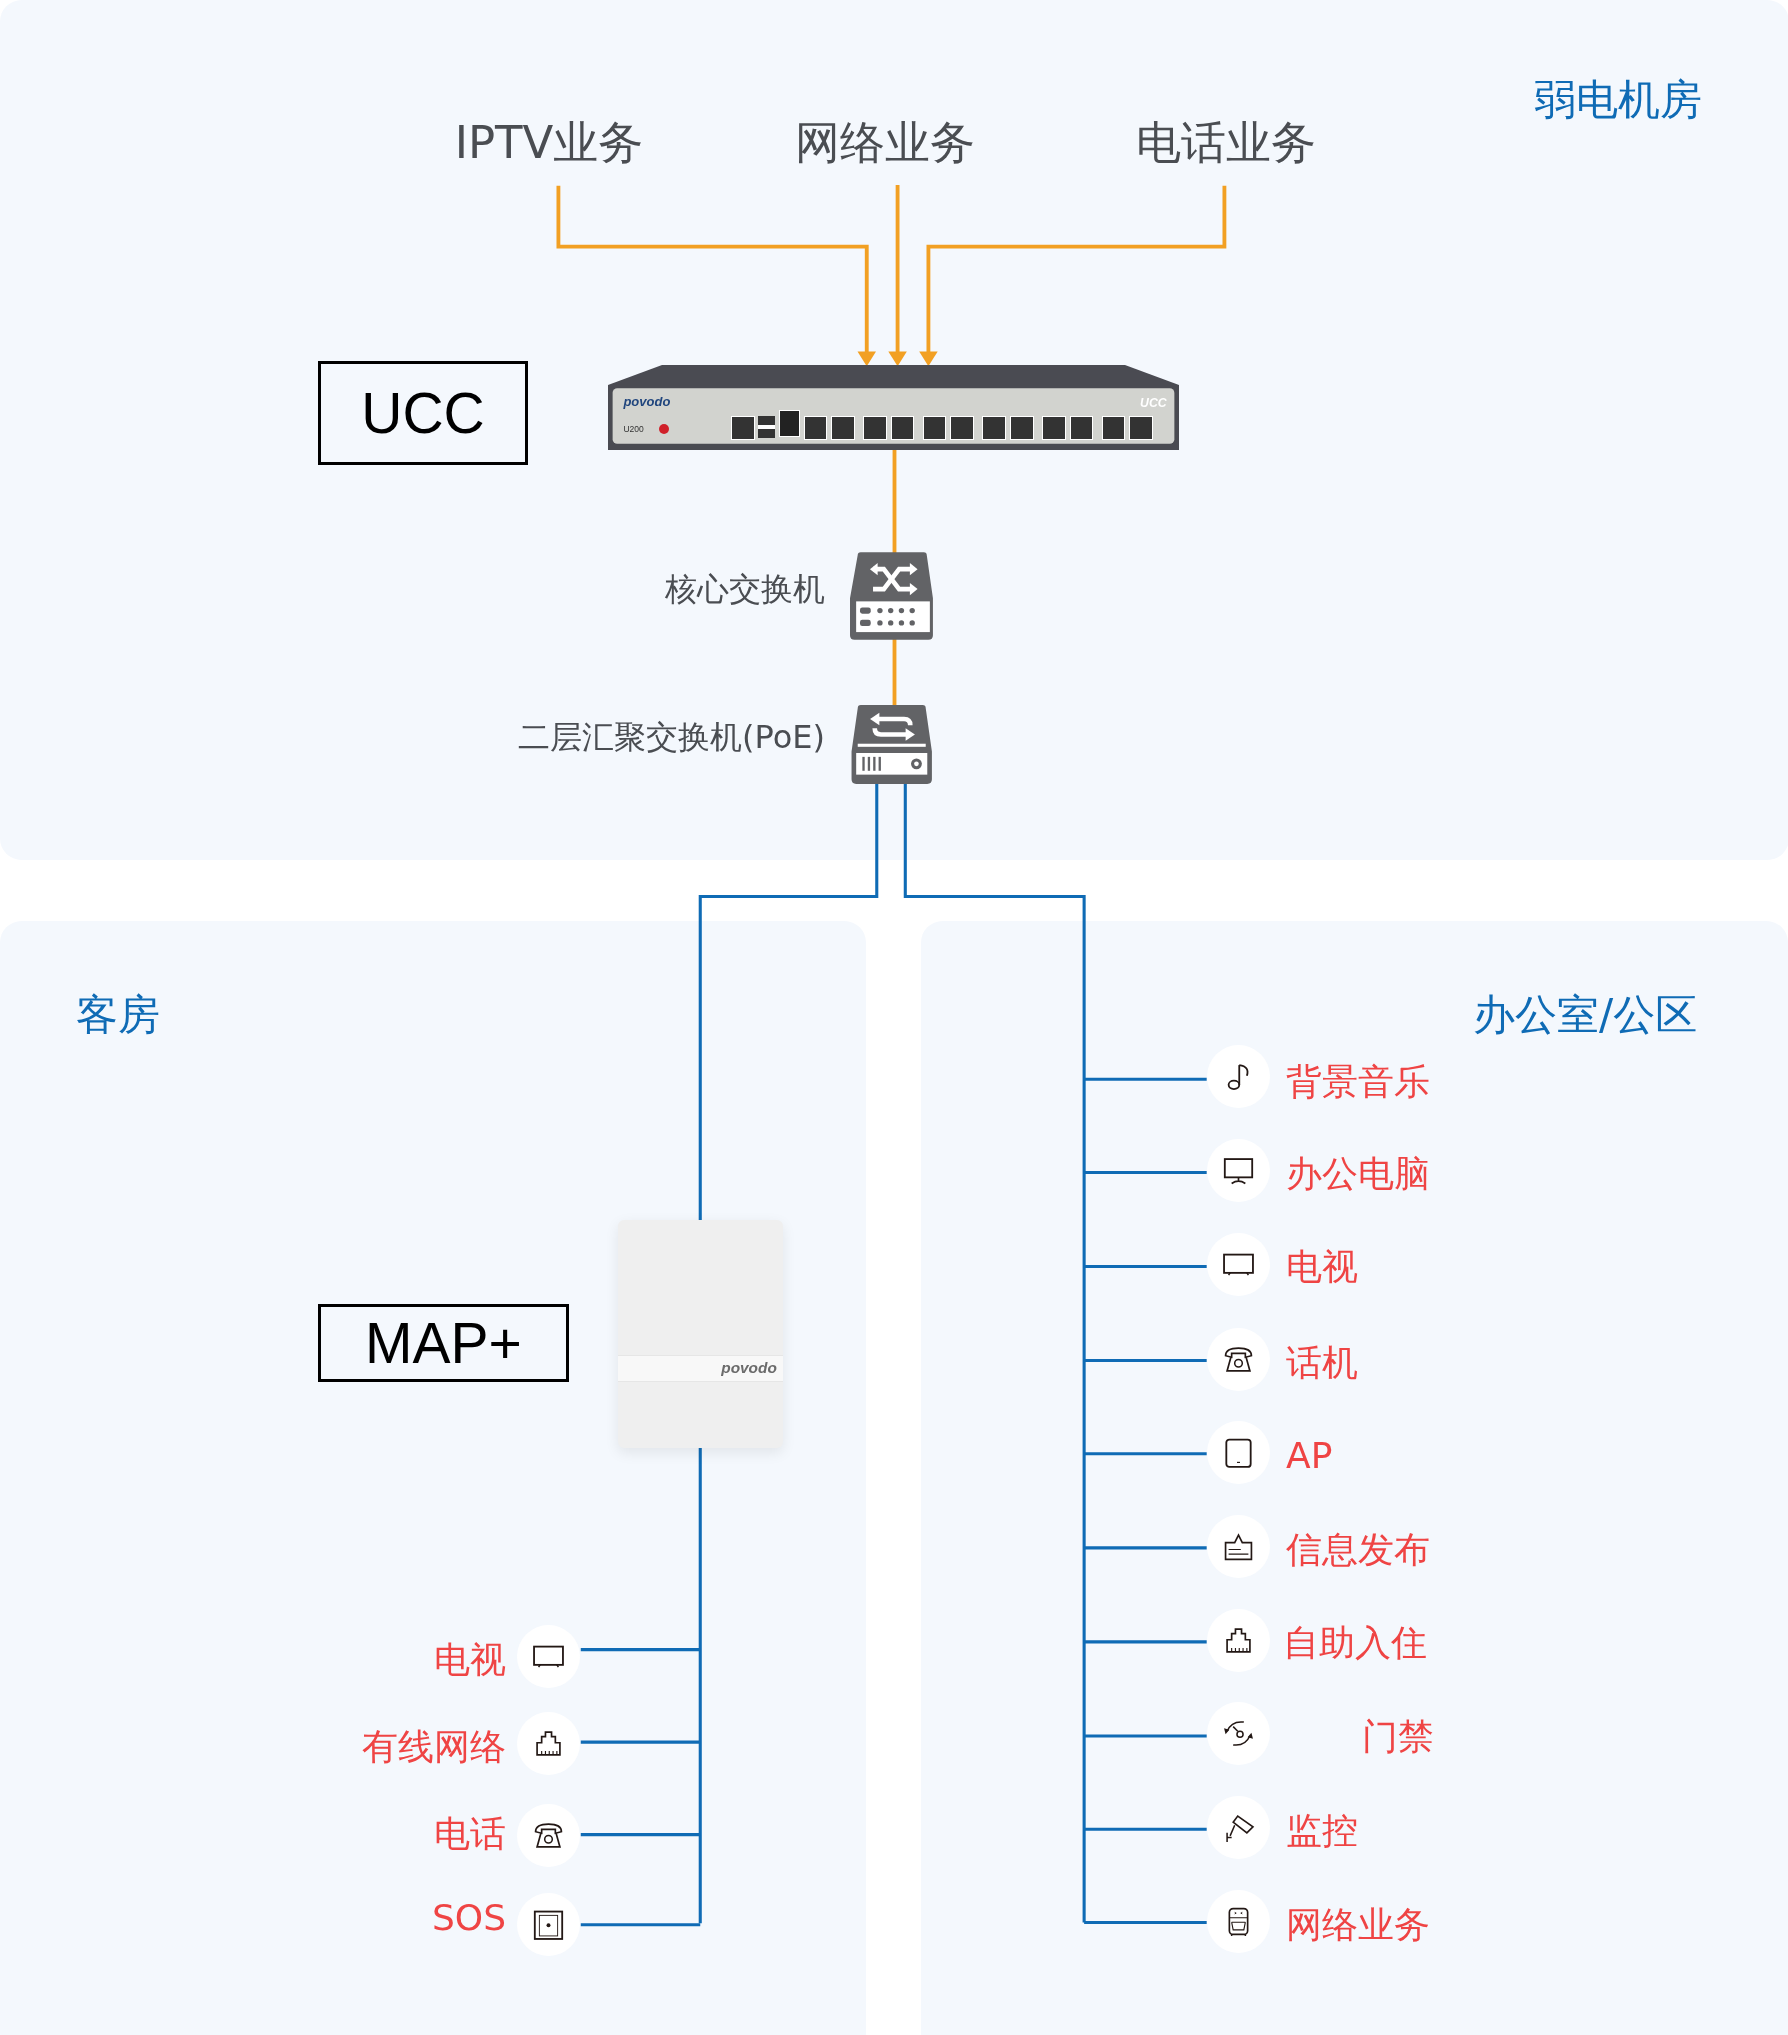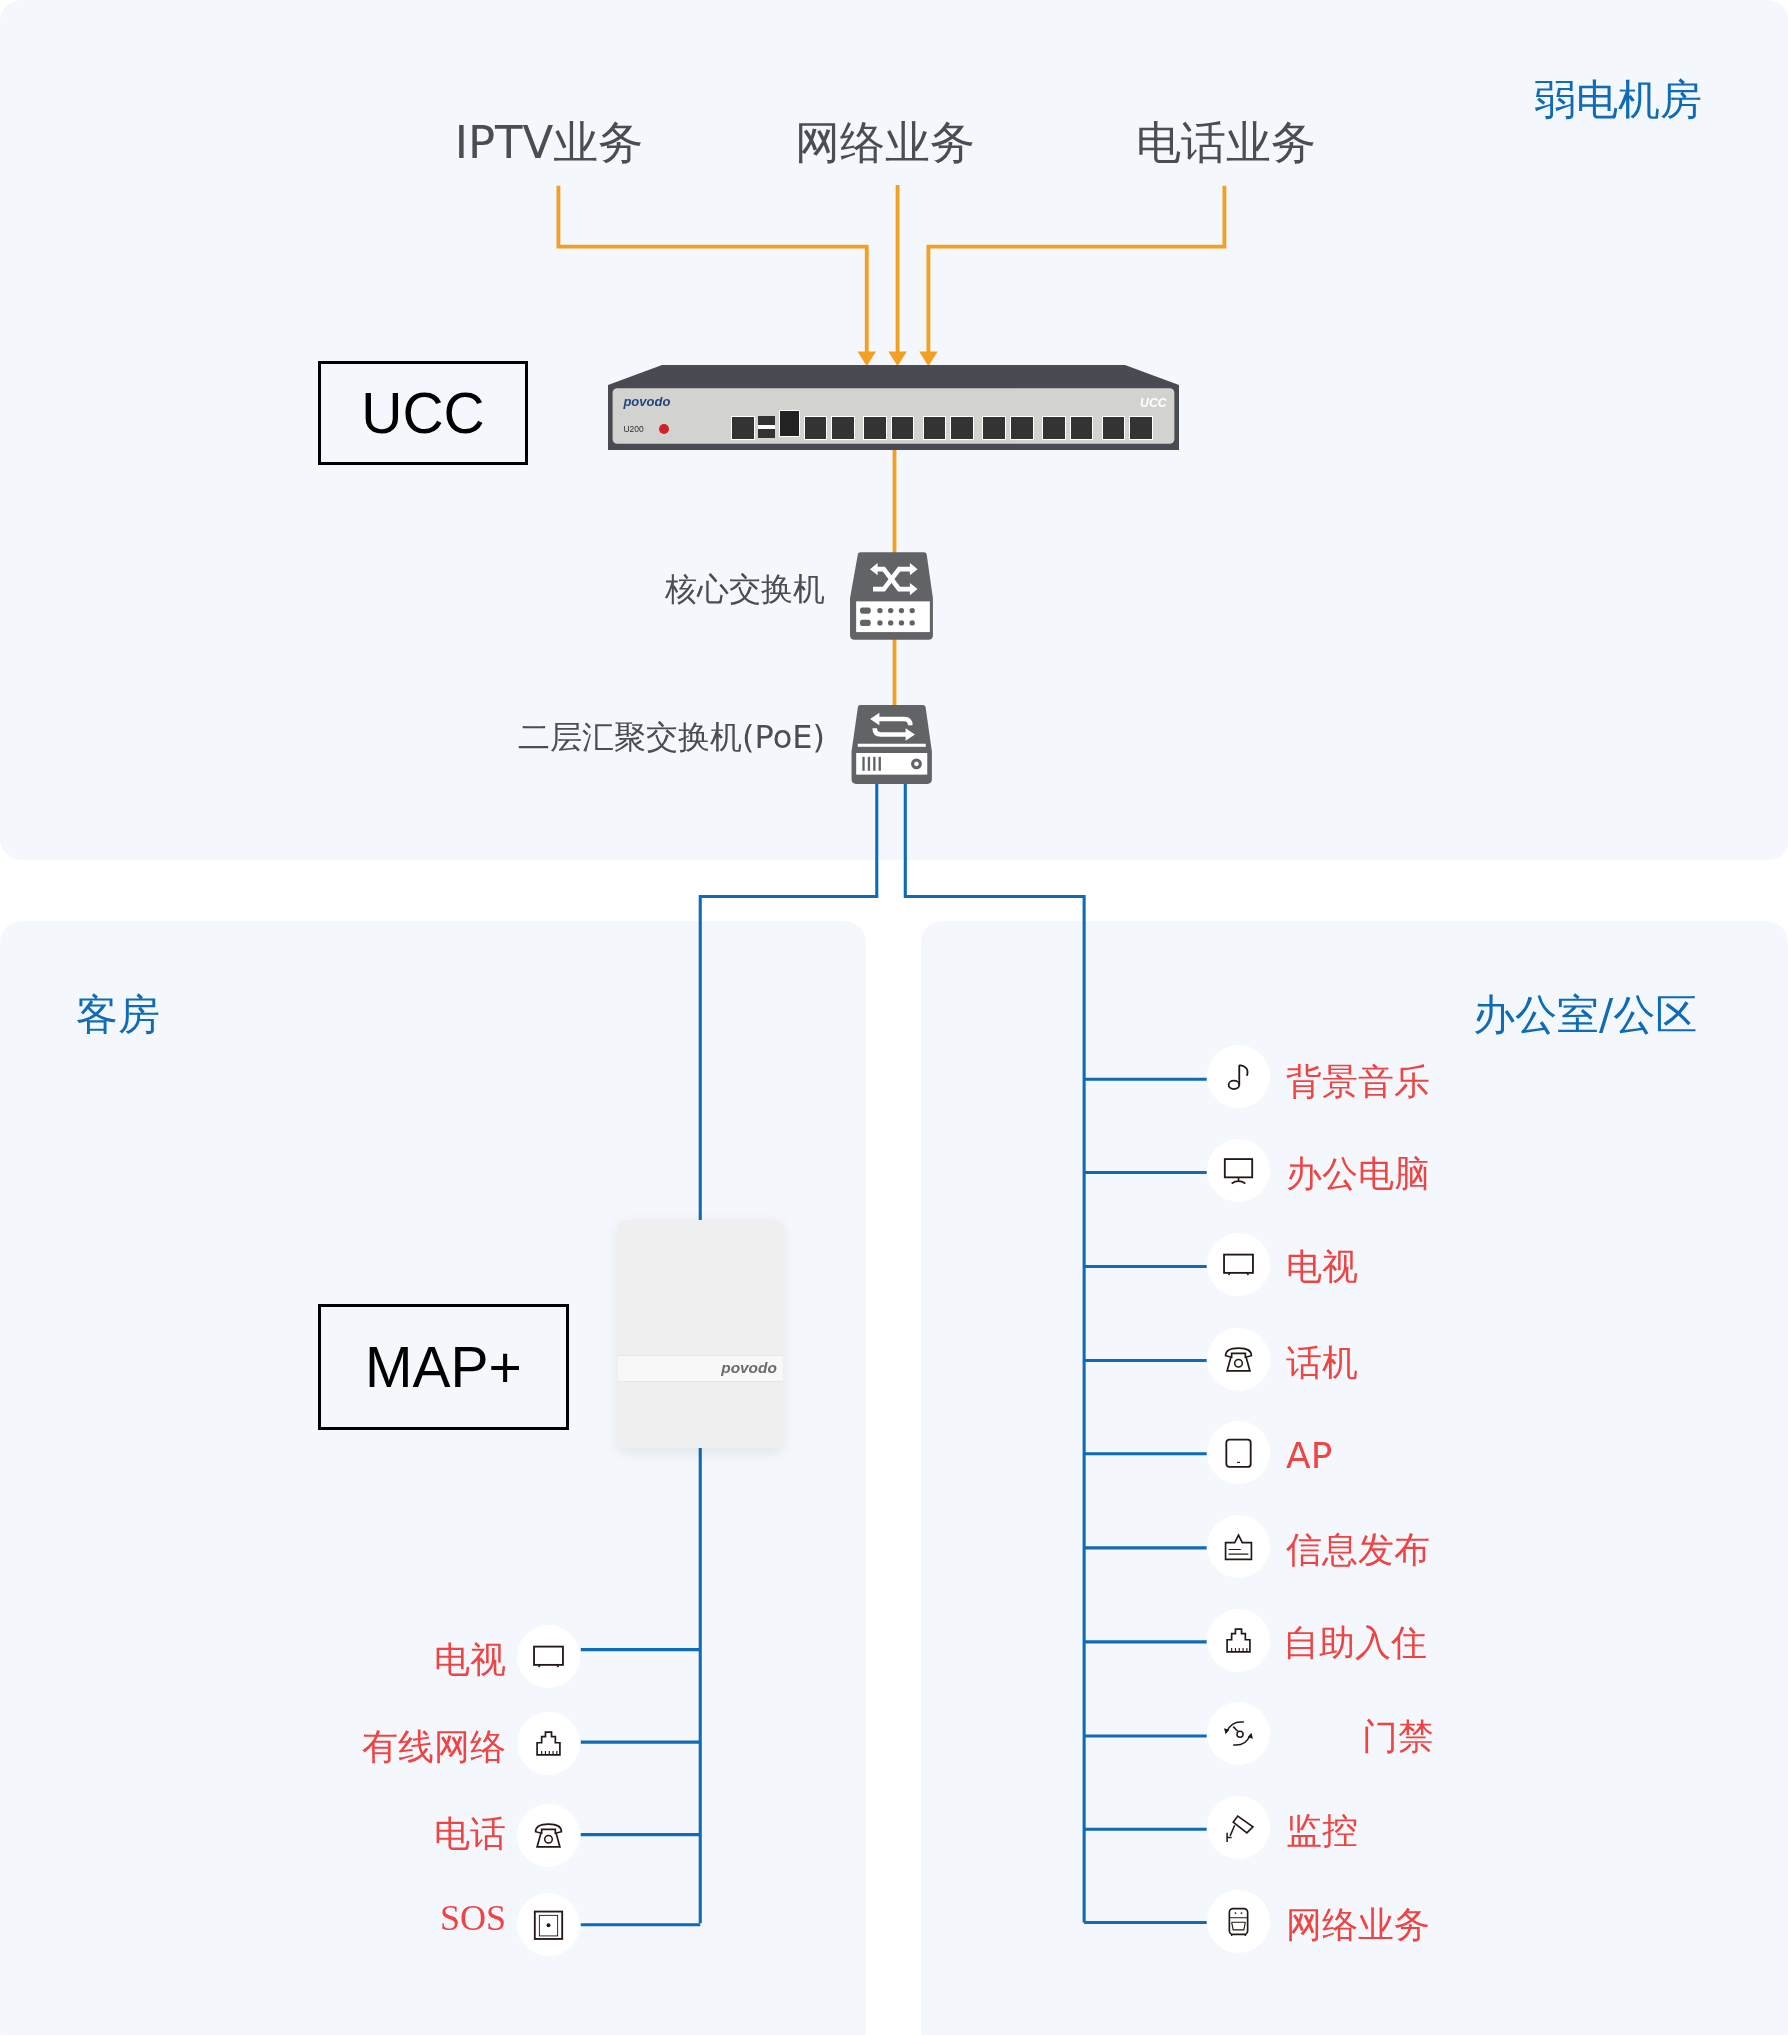--- a/index.html
+++ b/index.html
@@ -144,21 +144,21 @@
         <path d="M36,18 L70,18 Q78,18 78,26"></path>
         <path d="M74,38 L40,38 Q32,38 32,30"></path>
       </g>
     <g fill="#ffffff">
         <polygon points="26,18 38,10 38,26"></polygon>
         <polygon points="84,38 72,30 72,46"></polygon>
       </g>
   </svg>
 </div>
 
-<div class="tag-box" style="left:318px;top:1304px;width:251px;height:126px;">MAP+</div>
+<div class="tag-box" style="left:318px;top:1304px;width:251px;height:78px;">MAP+</div>
 
 <div class="map-device" style="left:618px;top:1220px;width:165px;height:228px;">
   <div class="map-band" style="top:135px;height:25px;">
     <span class="map-logo" style="top:3.1px;">povodo</span>
   </div>
 </div>
 
 <div>
   <div>
     <div class="item-label" style="right:1283px;top:1642px;">电视</div>
@@ -182,21 +182,21 @@
     <div class="item-label" style="right:1283px;top:1816px;">电话</div>
     <div class="circle" style="left:517px;top:1804px;">
       <svg viewBox="0 0 46 46">
           <path d="M6,18 Q6,8 23,8 Q40,8 40,18 L32,20 L32,15 L14,15 L14,20 Z" fill="none" stroke="#231815" stroke-width="2.2"></path>
           <path d="M13,20 L8,38 L38,38 L33,20" fill="none" stroke="#231815" stroke-width="2.2"></path>
           <circle cx="23" cy="28" r="5" fill="none" stroke="#231815" stroke-width="2"></circle>
         </svg>
     </div>
   </div>
   <div>
-    <div class="item-label" style="right:1283px;top:1900px;font-family:Liberation Serif, serif;">SOS</div>
+    <div class="item-label" style="right:1283px;top:1900px;">SOS</div>
     <div class="circle" style="left:517px;top:1893px;">
       <svg viewBox="0 0 46 46">
           <rect x="5" y="6" width="36" height="36" fill="none" stroke="#231815" stroke-width="2.4"></rect>
           <rect x="11" y="11" width="24" height="27" fill="none" stroke="#231815" stroke-width="1.2"></rect>
           <circle cx="23" cy="24" r="2.6" fill="#231815"></circle>
         </svg>
     </div>
   </div>
 </div>
 

